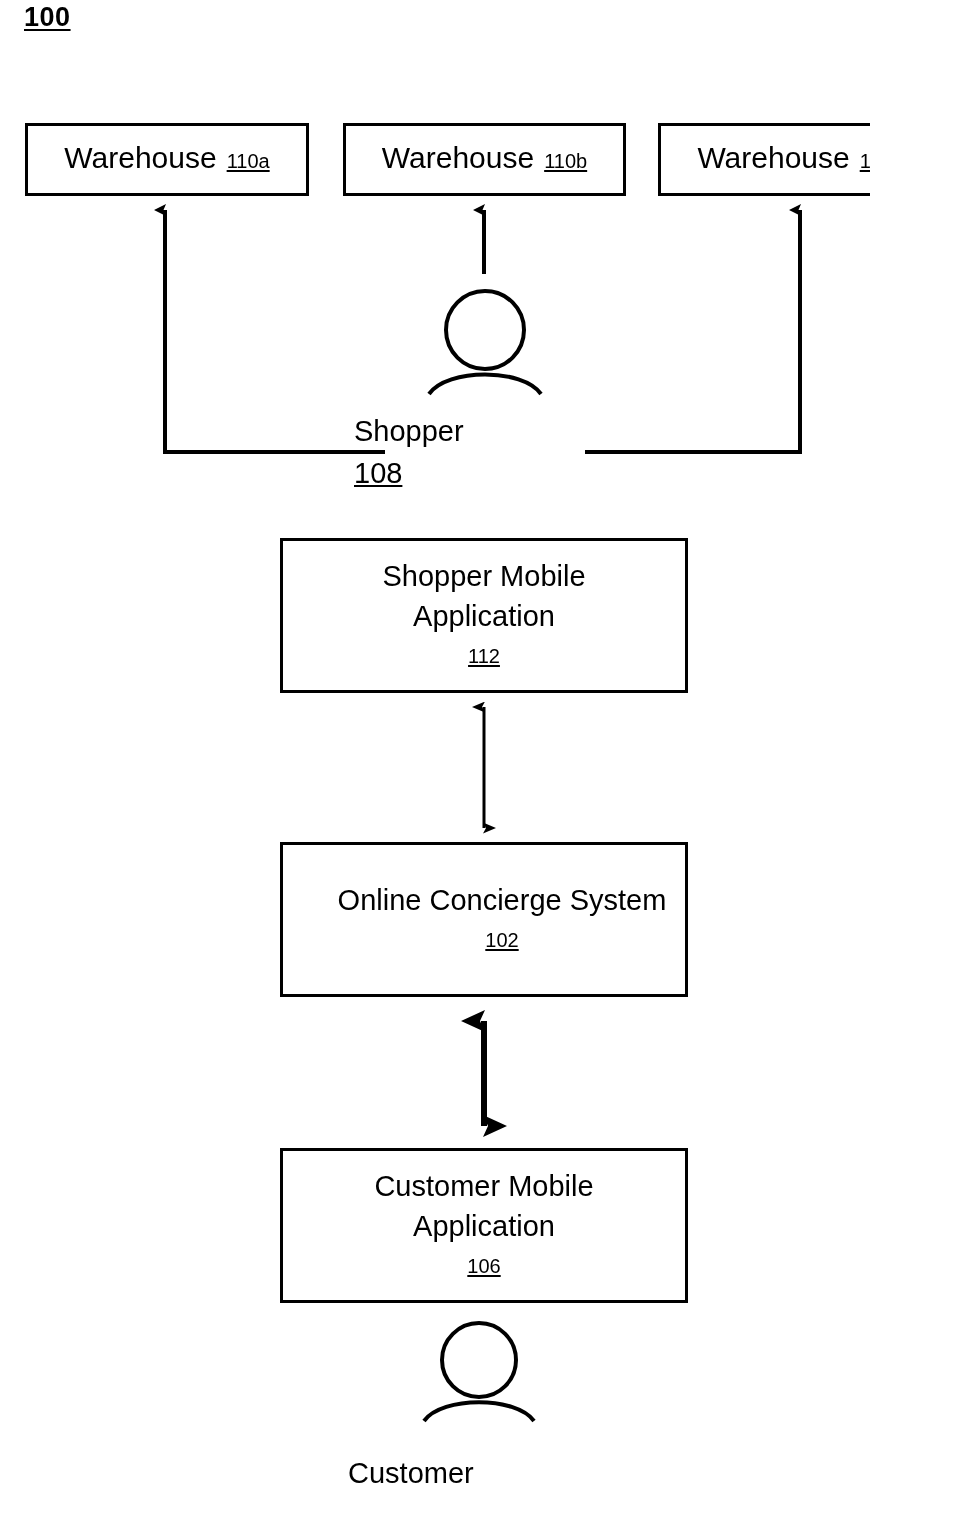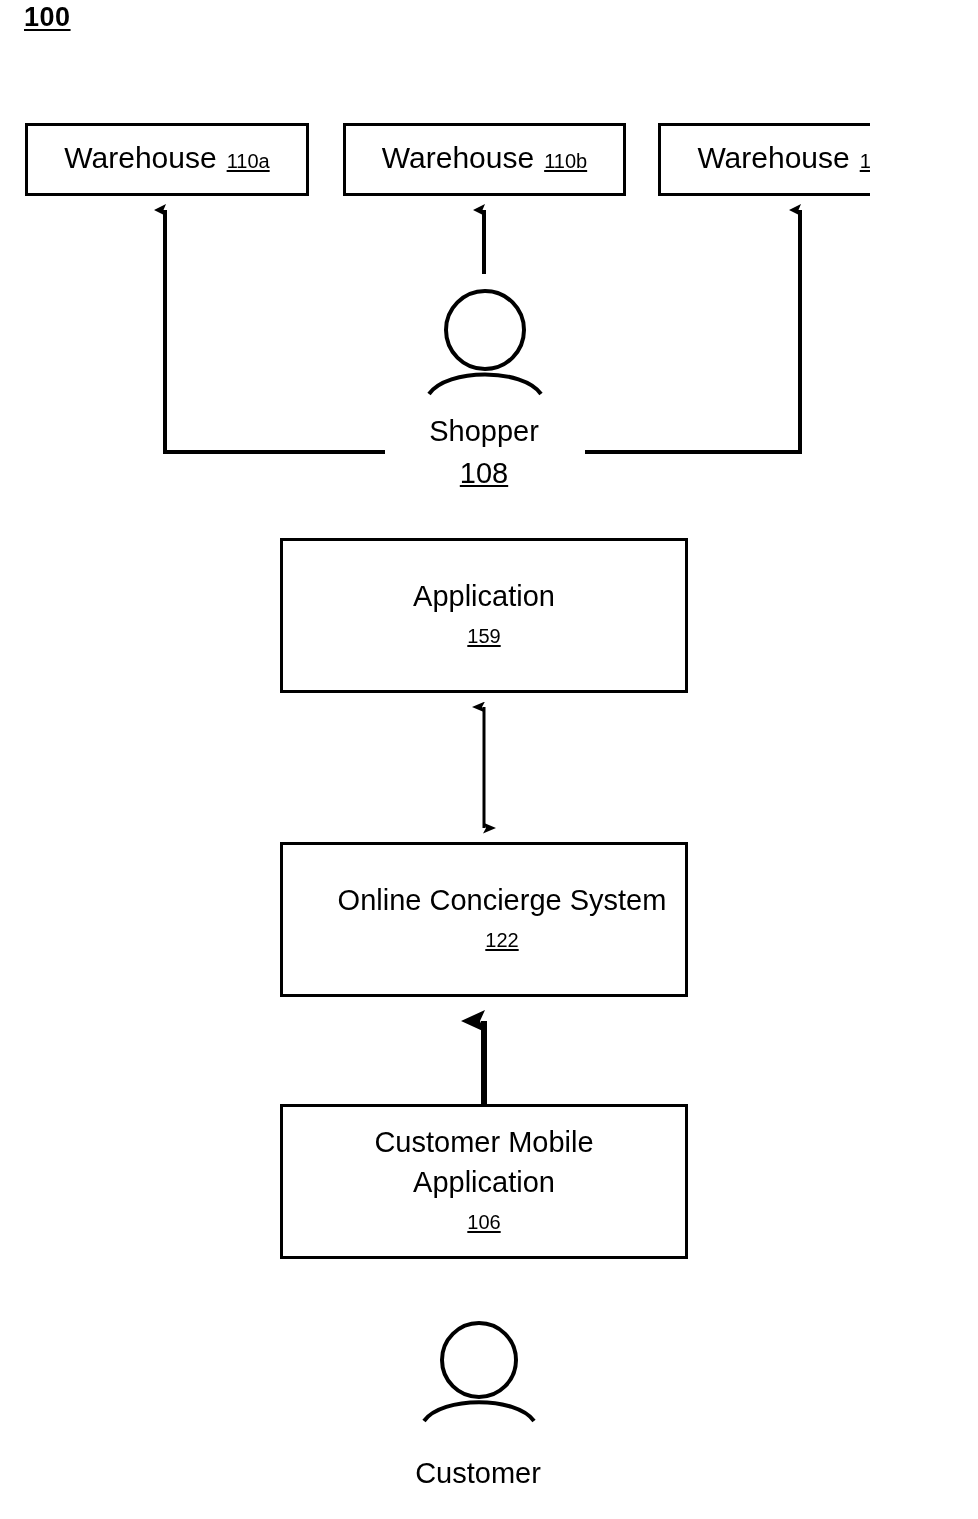--- a/index.html
+++ b/index.html
@@ -59,29 +59,28 @@
   #box-warehouse-a { left: 25px;  top: 123px; width: 284px; height: 73px; }
   #box-warehouse-b { left: 343px; top: 123px; width: 283px; height: 73px; }
   #box-warehouse-c { left: 658px; top: 123px; width: 283px; height: 73px; }
   #box-warehouse-a .node-text,
   #box-warehouse-b .node-text,
   #box-warehouse-c .node-text { font-size: 30px; }
   .inline-row { display: flex; align-items: baseline; gap: 10px; }
   
   #box-shopper-app    { left: 280px; top: 538px;  width: 408px; height: 155px; }
   #box-concierge      { left: 280px; top: 842px;  width: 408px; height: 155px; padding-left: 36px; }
-  #box-customer-app   { left: 280px; top: 1104px; width: 408px; height: 155px; }
+  #box-customer-app   { left: 280px; top: 1148px; width: 408px; height: 155px; }
   
   .actor {
     position: absolute;
     z-index: 2;
   }
   .actor-caption {
     position: absolute;
-    text-align: center;
     font-size: 29px;
     line-height: 42px;
     white-space: nowrap;
     z-index: 4;
   }
   .actor-caption .ref-num {
     display: block;
     text-decoration: underline;
     text-underline-offset: 2px;
   }
@@ -163,27 +162,28 @@
   <svg class="actor" id="actor-shopper" viewBox="0 0 120 110" xmlns="http://www.w3.org/2000/svg">
     <circle cx="60" cy="42" r="39" fill="none" stroke="#000000" stroke-width="4"></circle>
     <path d="M 4 106 C 22 80 98 80 116 106" fill="none" stroke="#000000" stroke-width="4"></path>
   </svg>
   <div class="actor-caption" id="caption-shopper">
     <span>Shopper</span>
     <span class="ref-num">108</span>
   </div>
 
   <div class="node-box" id="box-shopper-app">
+    <span class="node-text">Shopper Mobile</span>
     <span class="node-text">Application</span>
-    <span class="node-ref">159</span>
+    <span class="node-ref">112</span>
   </div>
 
   <div class="node-box" id="box-concierge">
     <span class="node-text">Online Concierge System</span>
-    <span class="node-ref">122</span>
+    <span class="node-ref">102</span>
   </div>
 
   <div class="node-box" id="box-customer-app">
     <span class="node-text">Customer Mobile</span>
     <span class="node-text">Application</span>
     <span class="node-ref">106</span>
   </div>
 
   <svg class="actor" id="actor-customer" viewBox="0 0 118 105" xmlns="http://www.w3.org/2000/svg">
     <circle cx="59" cy="40" r="37" fill="none" stroke="#000000" stroke-width="4"></circle>

